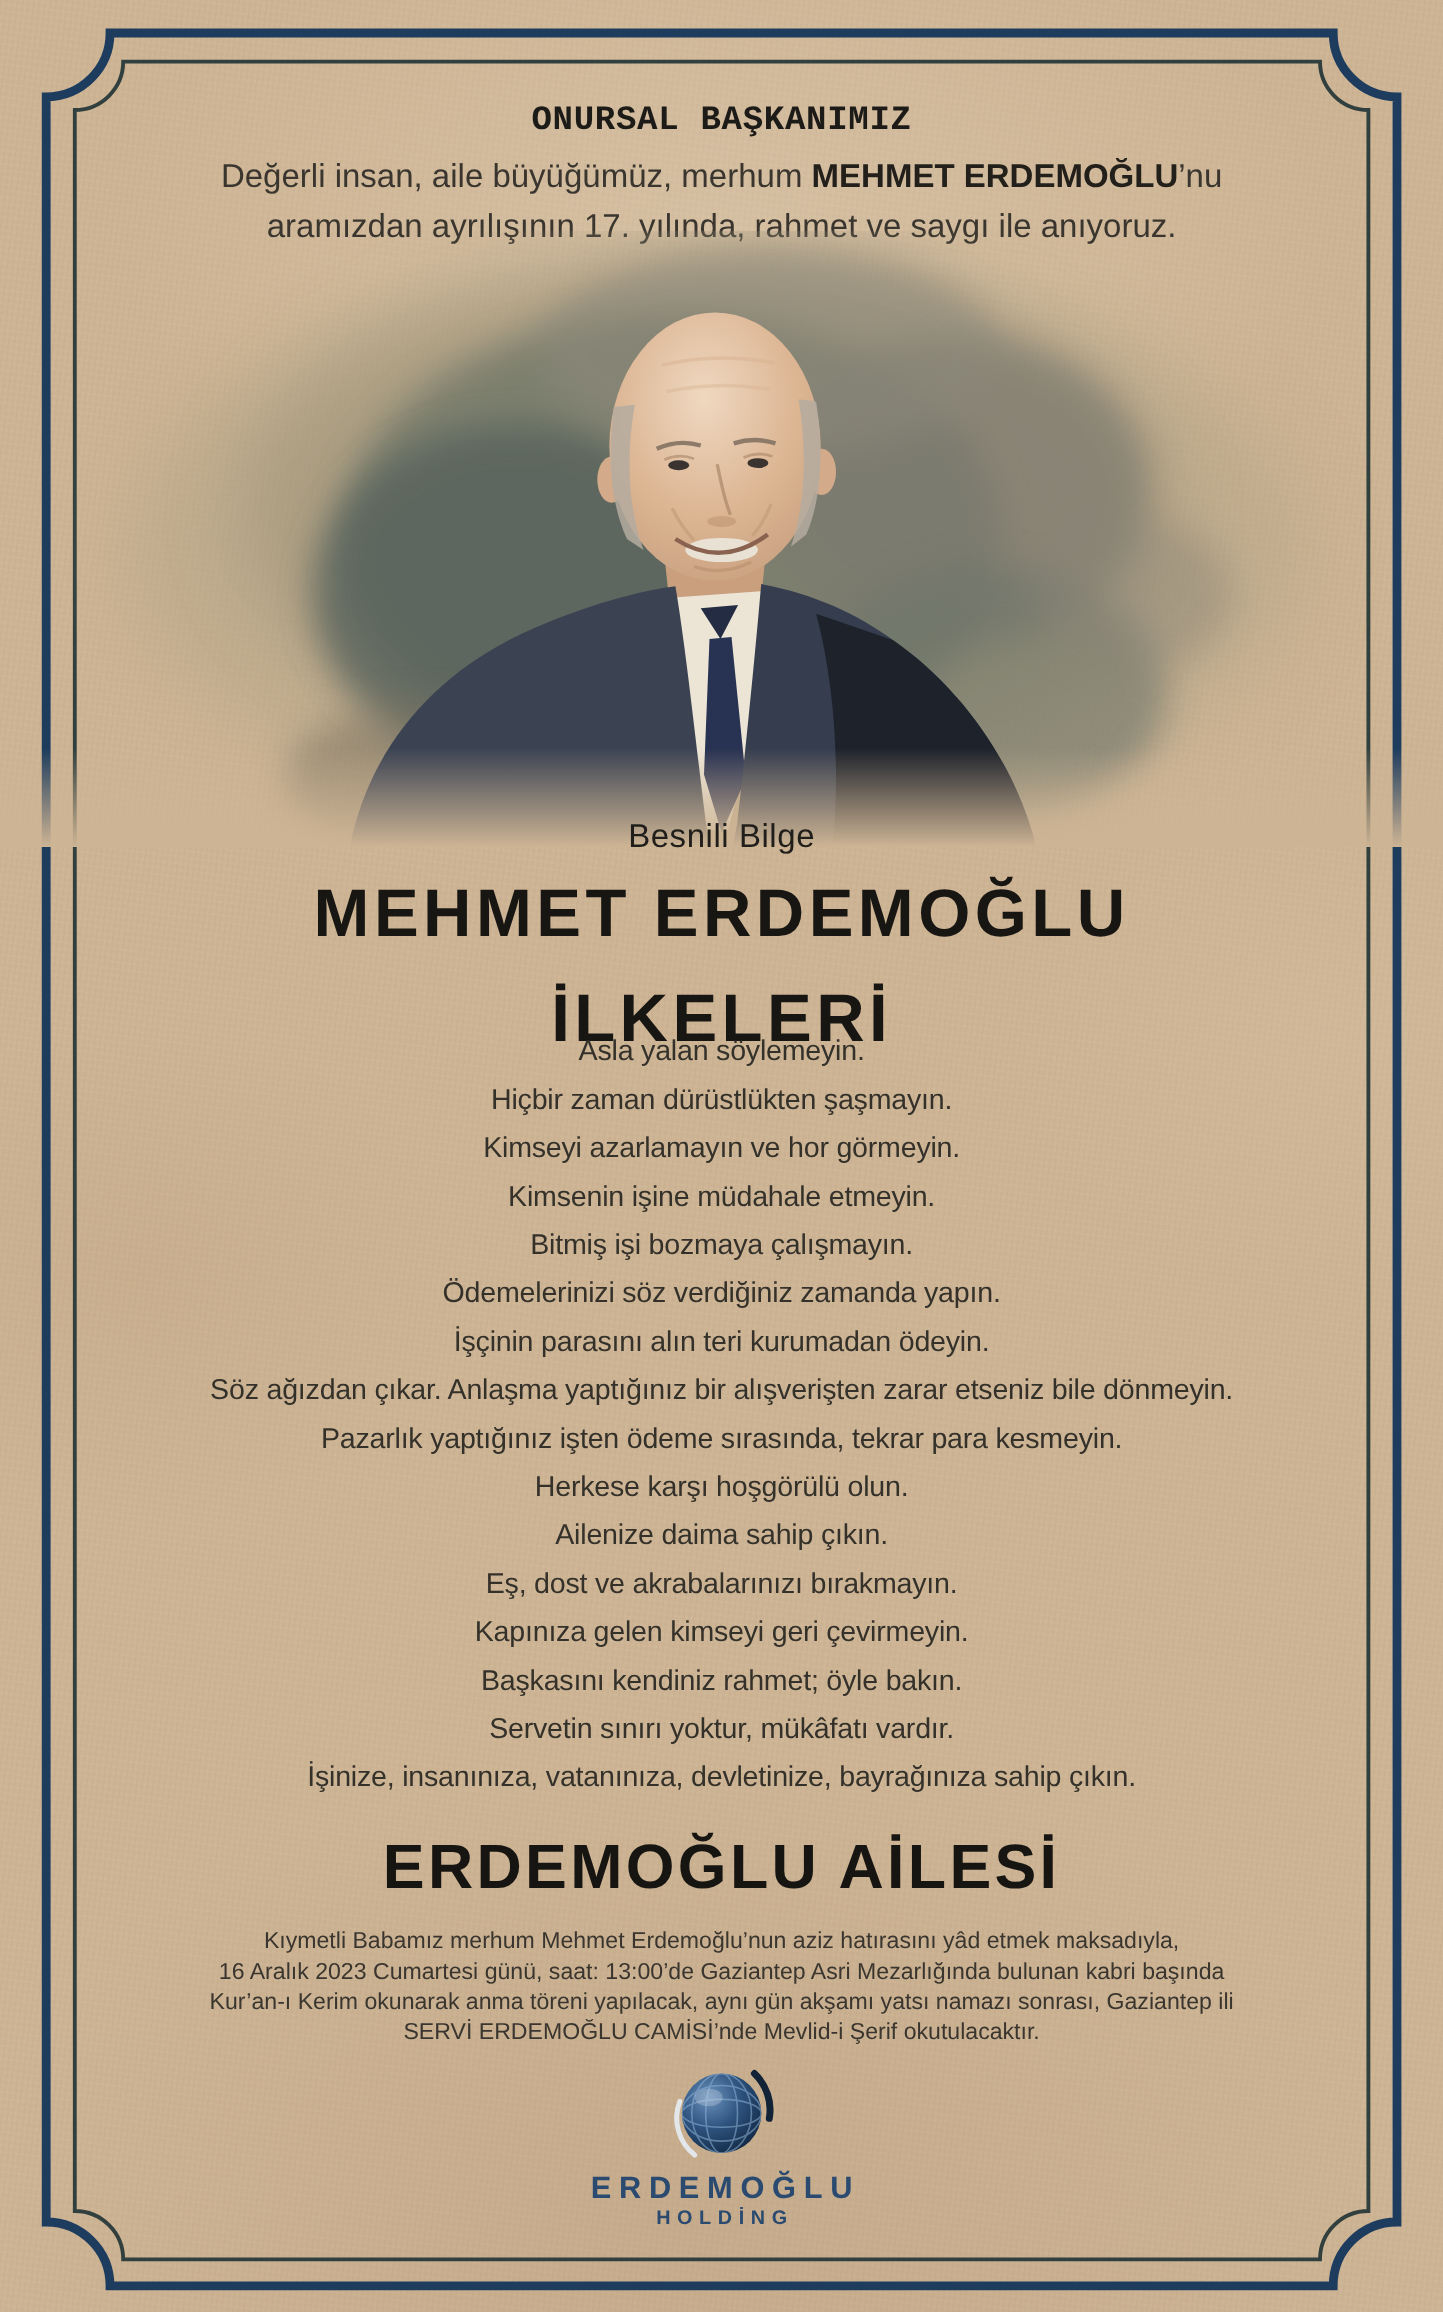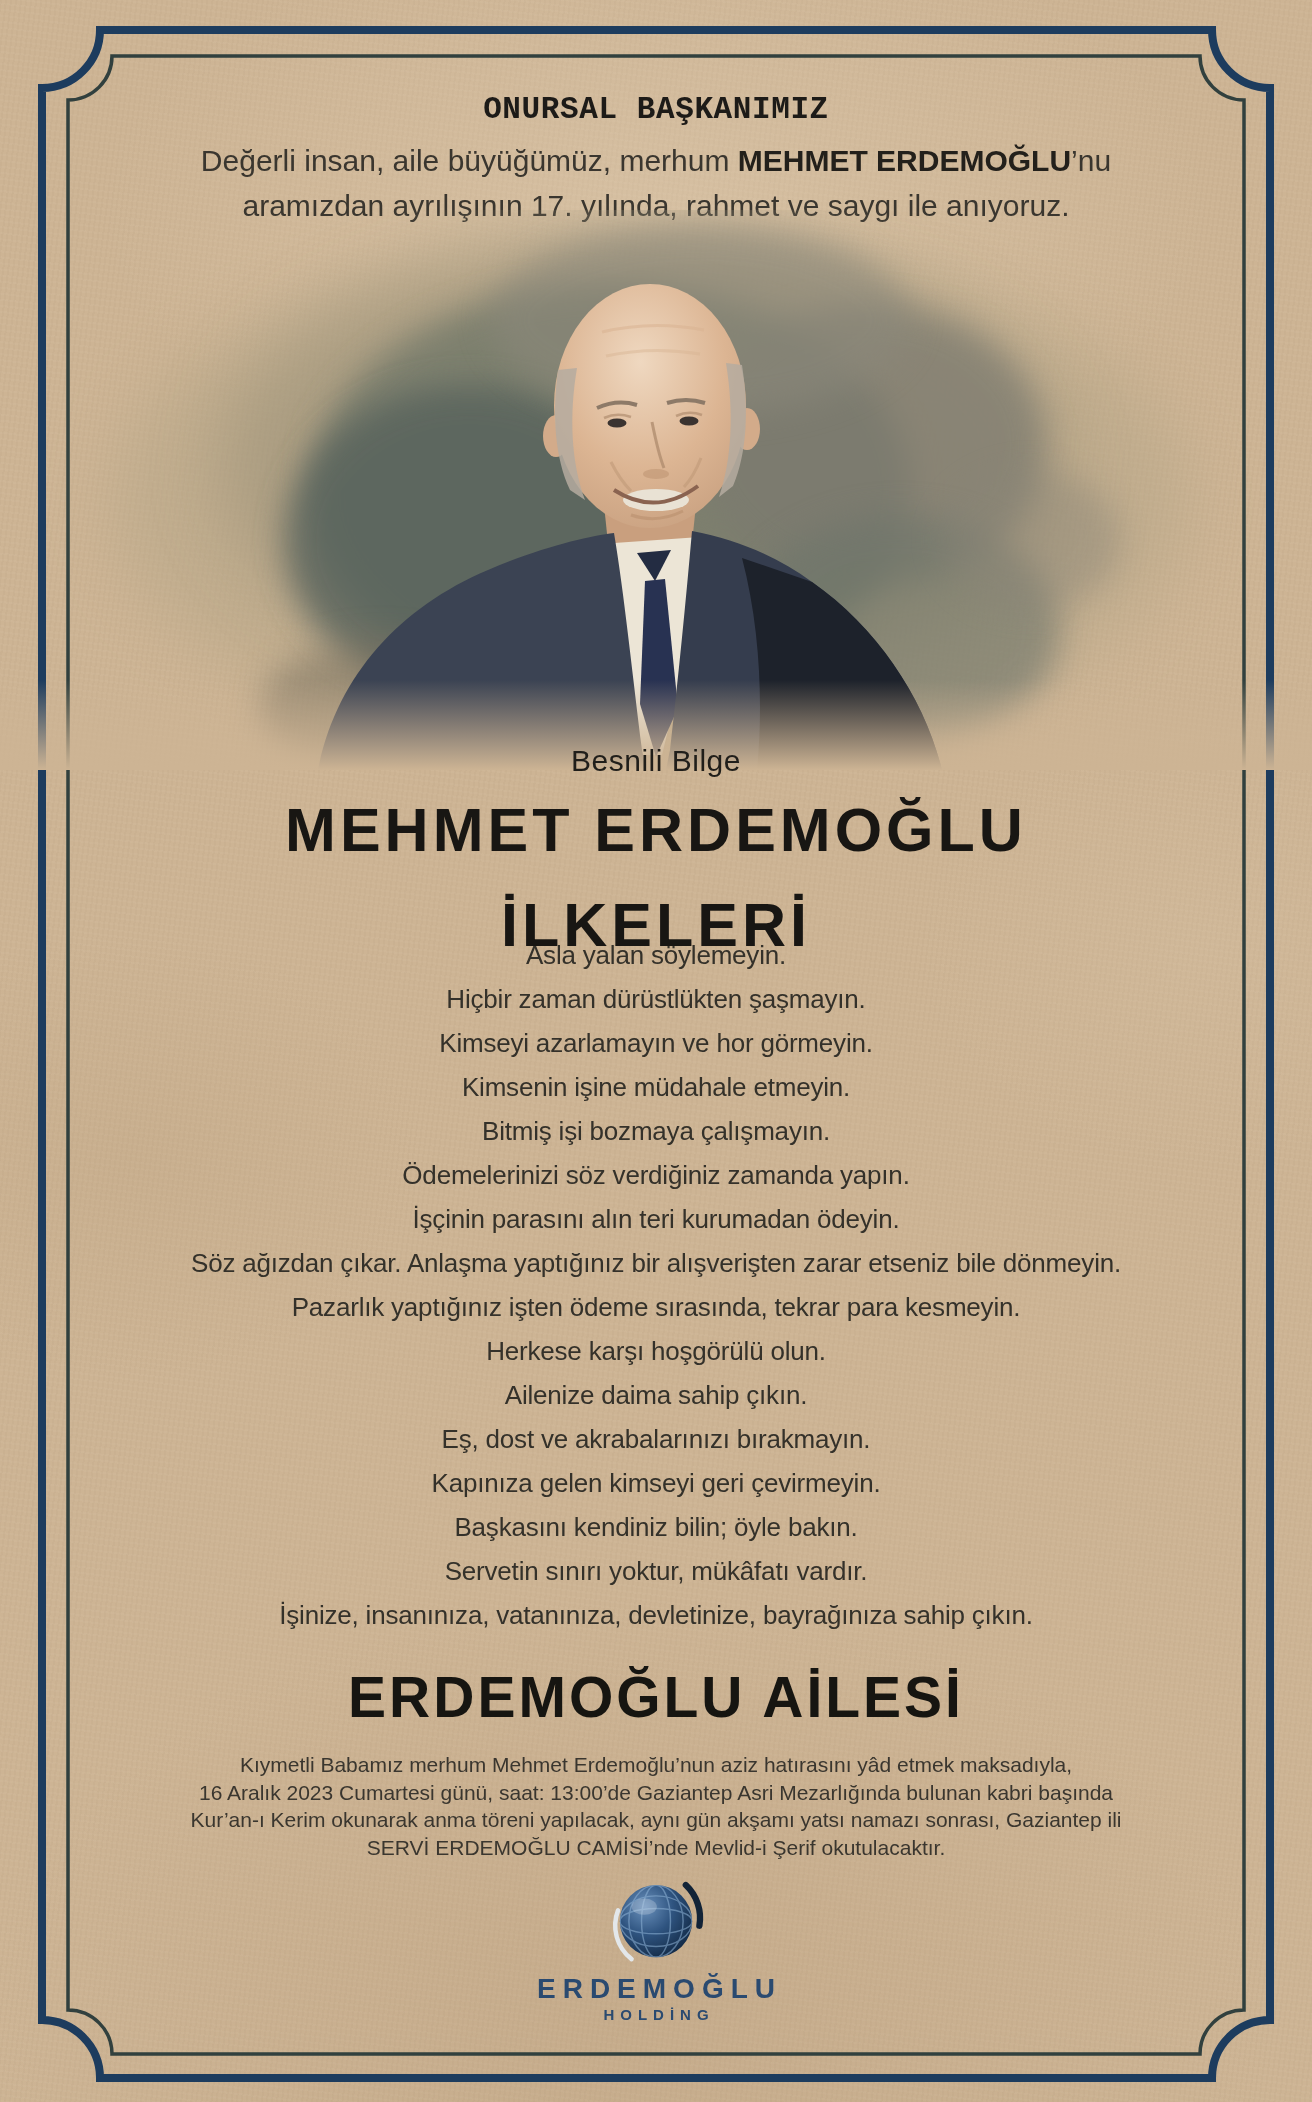--- a/index.html
+++ b/index.html
@@ -35,21 +35,21 @@
 
   .principles{top:933px;font-size:26px;line-height:44px;color:#34312a;letter-spacing:-.2px;}
 
   .family{top:1664px;font-size:57px;font-weight:700;color:#161511;letter-spacing:3px;}
 
   .announce{top:1751px;font-size:21px;line-height:27.5px;color:#3a362f;}
 
   .logo{top:1876px;}
   .logo-globe{display:block;margin:0 auto;}
   .logo-name{font-size:28px;font-weight:700;letter-spacing:7px;color:#2a4a70;margin-top:3px;text-indent:7px;}
-  .logo-sub{font-size:15px;font-weight:700;letter-spacing:6px;color:#2a4a70;margin-top:1px;text-indent:6px;}
+  .logo-sub{font-size:18px;font-weight:700;letter-spacing:6px;color:#2a4a70;margin-top:1px;text-indent:6px;}
 </style>
 </head>
 <body>
 
 <div class="poster">
 
   <svg class="frame-svg" width="1312" height="2102" viewBox="0 0 1312 2102" aria-hidden="true">
     <path d="M 100 30 H 1212 A 58 58 0 0 0 1270 88 V 2020 A 58 58 0 0 0 1212 2078 H 100 A 58 58 0 0 0 42 2020 V 88 A 58 58 0 0 0 100 30 Z" fill="none" stroke="#1d3c5e" stroke-width="8"></path>
     <path d="M 112 56 H 1200 A 44 44 0 0 0 1244 100 V 2010 A 44 44 0 0 0 1200 2054 H 112 A 44 44 0 0 0 68 2010 V 100 A 44 44 0 0 0 112 56 Z" fill="none" stroke="#31403e" stroke-width="3.5"></path>
   </svg>
@@ -150,21 +150,21 @@
     <div>Kimsenin işine müdahale etmeyin.</div>
     <div>Bitmiş işi bozmaya çalışmayın.</div>
     <div>Ödemelerinizi söz verdiğiniz zamanda yapın.</div>
     <div>İşçinin parasını alın teri kurumadan ödeyin.</div>
     <div>Söz ağızdan çıkar. Anlaşma yaptığınız bir alışverişten zarar etseniz bile dönmeyin.</div>
     <div>Pazarlık yaptığınız işten ödeme sırasında, tekrar para kesmeyin.</div>
     <div>Herkese karşı hoşgörülü olun.</div>
     <div>Ailenize daima sahip çıkın.</div>
     <div>Eş, dost ve akrabalarınızı bırakmayın.</div>
     <div>Kapınıza gelen kimseyi geri çevirmeyin.</div>
-    <div>Başkasını kendiniz bilin; öyle bakın.</div>
+    <div>Başkasını kendiniz rahmet; öyle bakın.</div>
     <div>Servetin sınırı yoktur, mükâfatı vardır.</div>
     <div>İşinize, insanınıza, vatanınıza, devletinize, bayrağınıza sahip çıkın.</div>
   </div>
 
   <div class="abs family">ERDEMOĞLU AİLESİ</div>
 
   <div class="abs announce">
     <span>Kıymetli Babamız merhum Mehmet Erdemoğlu’nun aziz hatırasını yâd etmek maksadıyla,</span><br>
     <span>16 Aralık 2023 Cumartesi günü, saat: 13:00’de Gaziantep Asri Mezarlığında bulunan kabri başında</span><br>
     <span>Kur’an-ı Kerim okunarak anma töreni yapılacak, aynı gün akşamı yatsı namazı sonrası, Gaziantep ili</span><br>

